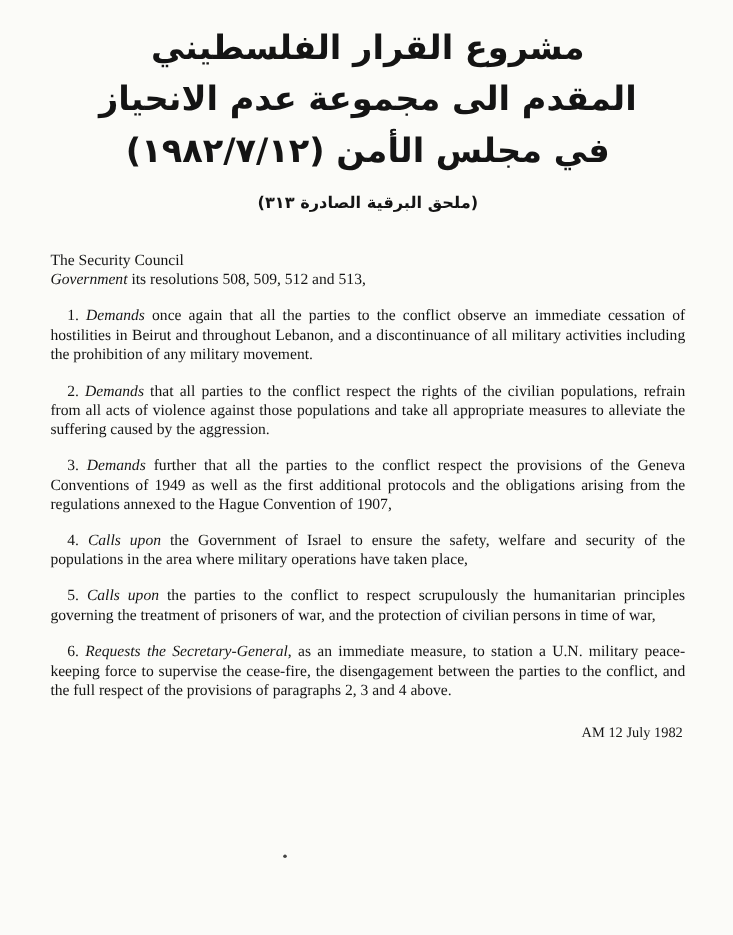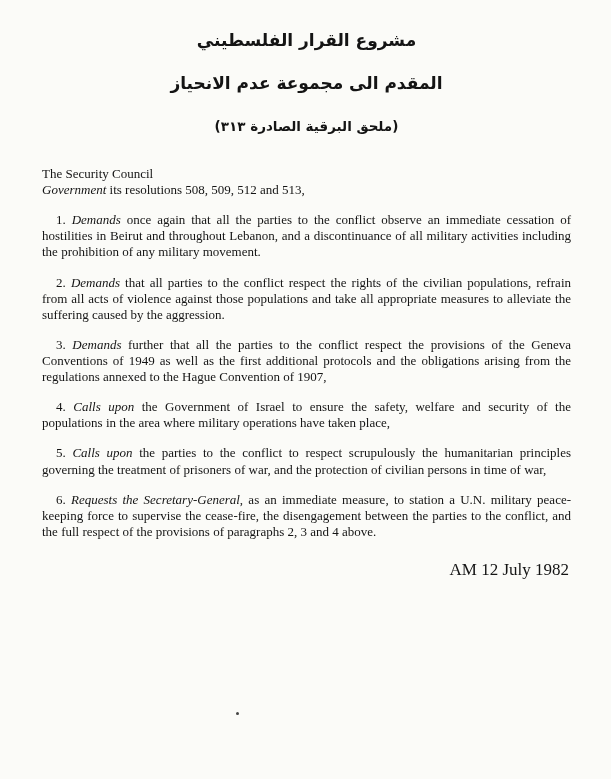--- a/index.html
+++ b/index.html
@@ -23,21 +23,21 @@
   }
   
   .arabic-header {
     direction: rtl;
     text-align: center;
     font-family: "DejaVu Sans", sans-serif;
     font-weight: bold;
     margin-bottom: 26px;
   }
   .arabic-line {
-    font-size: 17px;
+    font-size: 28px;
     line-height: 28px;
     margin: 0 0 15px 0;
     letter-spacing: 0.5px;
   }
   .arabic-line.small {
     font-size: 13.5px;
     margin-top: 2px;
     margin-bottom: 4px;
   }
   
@@ -53,21 +53,21 @@
     margin-top: 14px;
   }
   .para.numbered {
     text-indent: 14px;
   }
   .lead {
     font-style: italic;
   }
   .signature {
     text-align: right;
-    font-size: 17px;
+    font-size: 12px;
     margin-top: 20px;
     padding-right: 2px;
   }
   .scan-speck {
     position: absolute;
     left: 236px;
     top: 712px;
     width: 3px;
     height: 3px;
     background: #444;
@@ -75,20 +75,21 @@
   }
 </style>
 </head>
 <body>
 
 <div class="page">
 
   <div class="arabic-header">
     <div class="arabic-line">مشروع القرار الفلسطيني</div>
     <div class="arabic-line">المقدم الى مجموعة عدم الانحياز</div>
+    <div class="arabic-line">في مجلس الأمن (١٩٨٢/٧/١٢)</div>
     <div class="arabic-line small">(ملحق البرقية الصادرة ٣١٣)</div>
   </div>
 
   <div class="doc-body">
 
     <p class="para">
       <span>The Security Council</span>
     </p>
 
     <p class="para">

